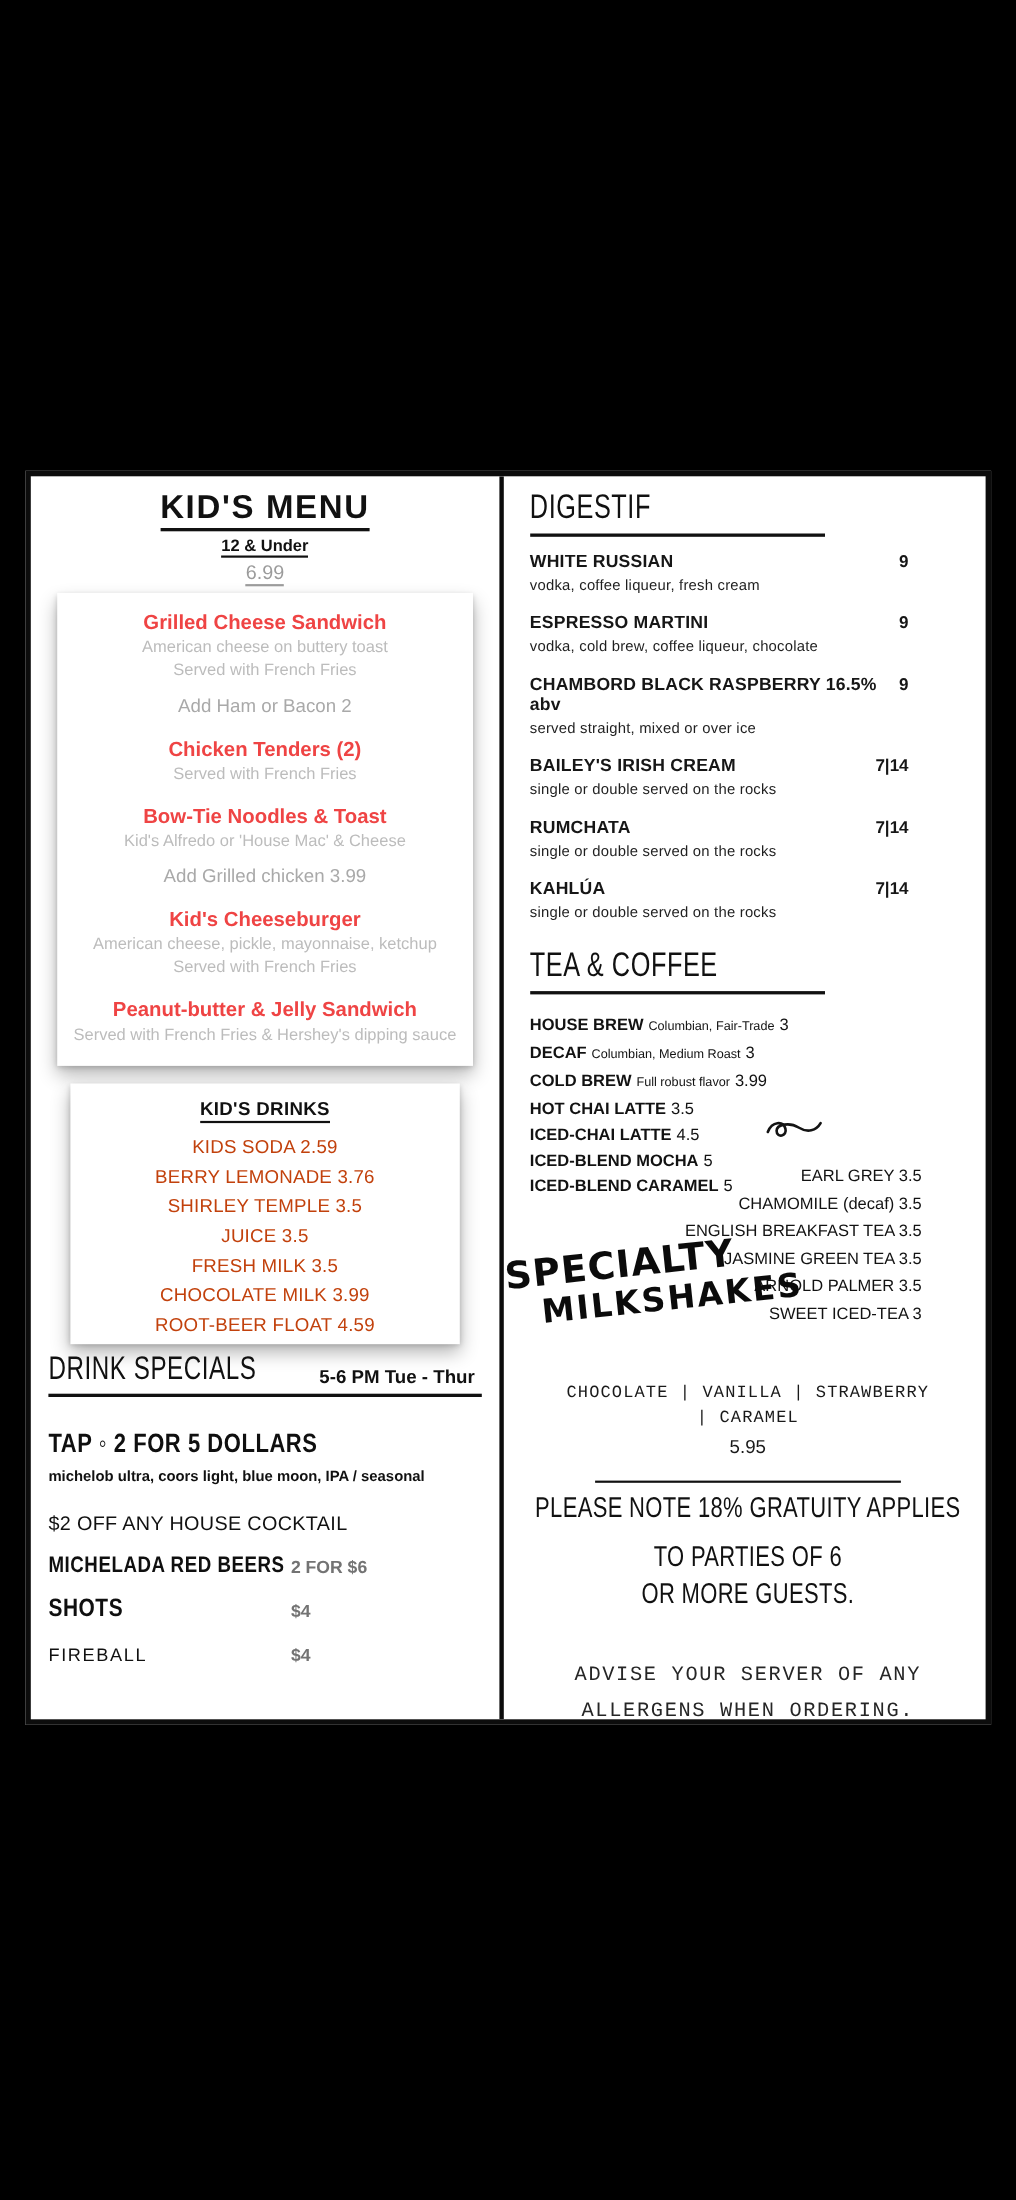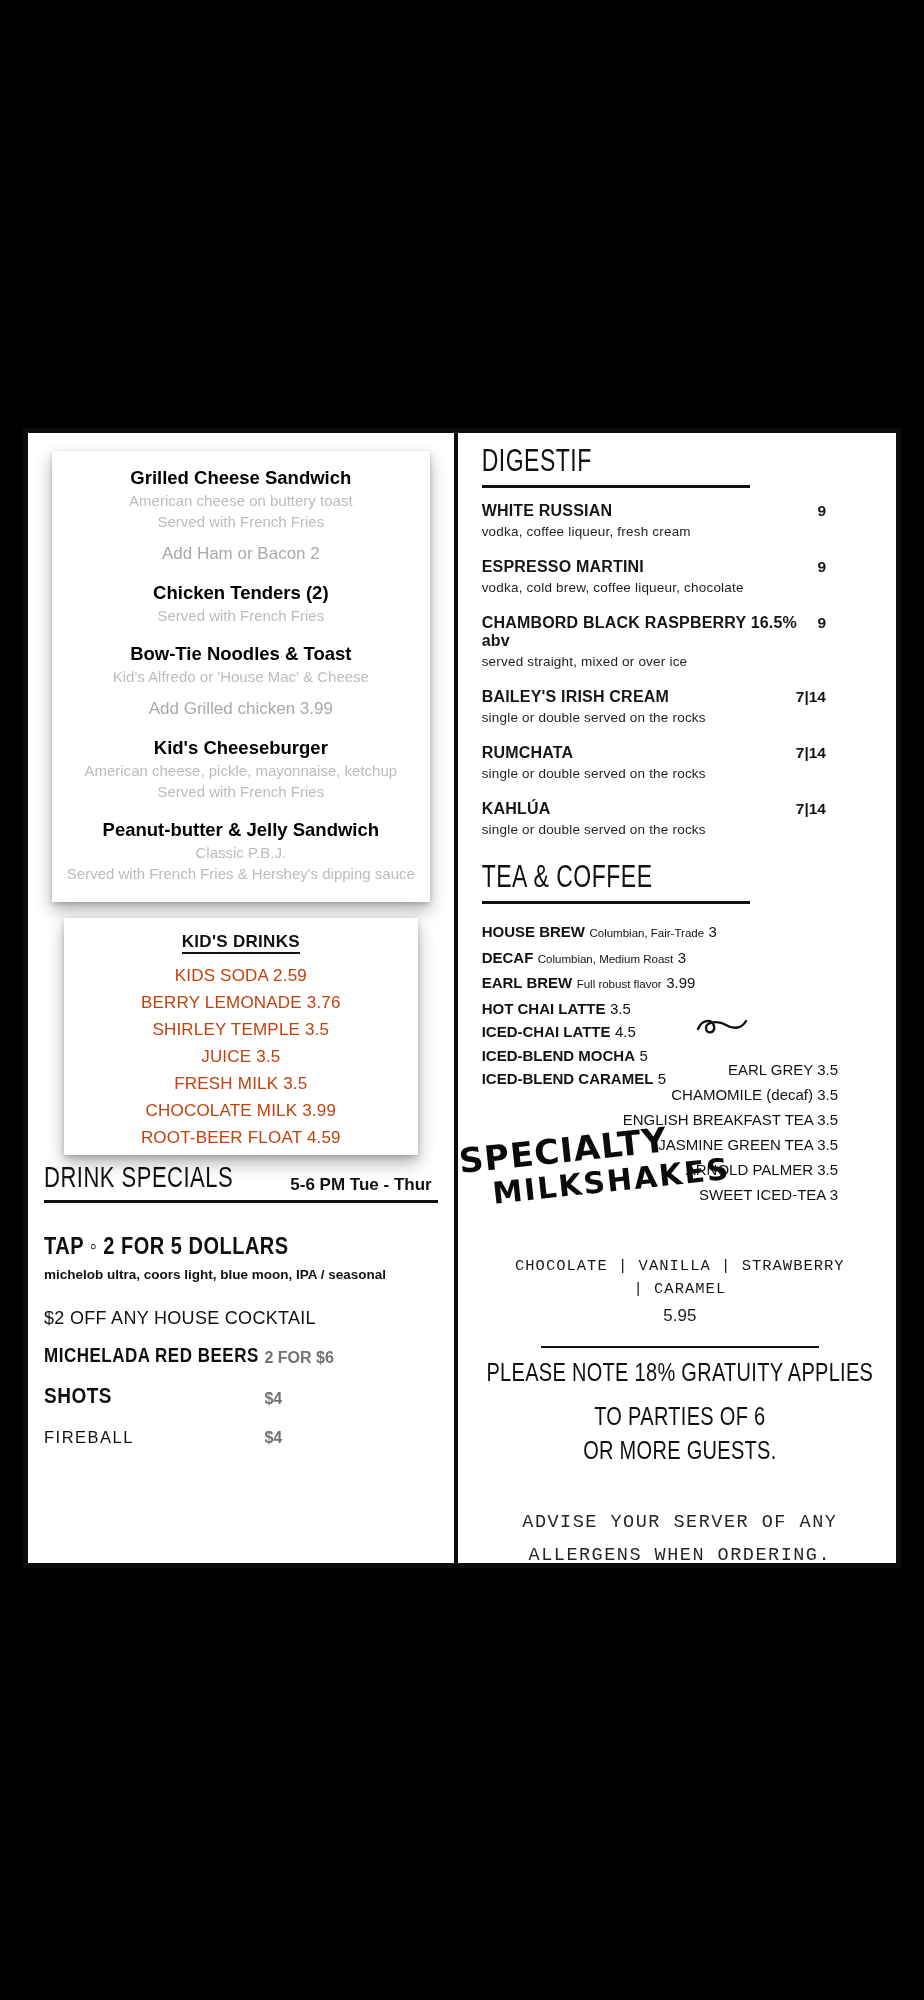--- a/index.html
+++ b/index.html
@@ -21,21 +21,21 @@
   .km-price { display:inline-block; margin-top:3px; font-size:18px; color:#9b9b9b;
               border-bottom:2px solid #9b9b9b; }
 
   .paper { background:#fff; box-shadow:0 8px 16px rgba(0,0,0,0.30), 0 2px 5px rgba(0,0,0,0.18);
            margin:6px auto 0; }
   .paper-food   { width:96%; padding:14px 6px 18px; }
   .paper-drinks { width:90%; padding:14px 6px 4px; margin-top:16px; }
 
   .food-item  { margin-top:15px; }
   .food-item:first-child { margin-top:0; }
-  .food-name  { font-size:18.5px; font-weight:700; color:#000000; line-height:25px; }
+  .food-name  { font-size:18.5px; font-weight:700; color:#ef4444; line-height:25px; }
   .food-desc  { font-size:15px; color:#bcbcbc; line-height:21px; }
   .food-addon { font-size:17px; color:#a9a9a9; line-height:22px; margin:11px 0 3px; }
 
   .kd-title { display:inline-block; font-size:17px; font-weight:700; color:#111;
               border-bottom:2px solid #111; margin-bottom:8px; letter-spacing:0.3px; }
   .kd-line  { font-size:17px; font-weight:400; color:#c2410c; line-height:27px; letter-spacing:0.2px; }
 
   .ds { text-align:left; margin-top:14px; }
   .ds-head { display:flex; align-items:flex-end; border-bottom:3px solid #111; padding-bottom:5px; }
   .cond  { display:inline-block; transform:scaleY(1.35); transform-origin:left bottom;
@@ -92,20 +92,25 @@
   .allergen { margin-top:34px; text-align:center; font-family:"Liberation Mono", monospace;
               font-size:18.5px; letter-spacing:1.5px; line-height:33px; color:#262626; }
 </style>
 </head>
 <body>
 
 <div class="stage">
   <div class="card">
 
     <div class="col col-left">
+      <div>
+        <span class="km-title">KID'S MENU</span><br>
+        <span class="km-sub">12 &amp; Under</span><br>
+        <span class="km-price">6.99</span>
+      </div>
 
       <div class="paper paper-food">
         <div class="food-item">
           <div class="food-name">Grilled Cheese Sandwich</div>
           <div class="food-desc">American cheese on buttery toast</div>
           <div class="food-desc">Served with French Fries</div>
           <div class="food-addon">Add Ham or Bacon 2</div>
         </div>
         <div class="food-item">
           <div class="food-name">Chicken Tenders (2)</div>
@@ -116,21 +121,20 @@
           <div class="food-desc">Kid's Alfredo or 'House Mac' &amp; Cheese</div>
           <div class="food-addon">Add Grilled chicken 3.99</div>
         </div>
         <div class="food-item">
           <div class="food-name">Kid's Cheeseburger</div>
           <div class="food-desc">American cheese, pickle, mayonnaise, ketchup</div>
           <div class="food-desc">Served with French Fries</div>
         </div>
         <div class="food-item">
           <div class="food-name">Peanut-butter &amp; Jelly Sandwich</div>
-          <div class="food-desc">Classic P.B.J.</div>
           <div class="food-desc">Served with French Fries &amp; Hershey's dipping sauce</div>
         </div>
       </div>
 
       <div class="paper paper-drinks">
         <div class="kd-title">KID'S DRINKS</div>
         <div class="kd-line">KIDS SODA 2.59</div>
         <div class="kd-line">BERRY LEMONADE 3.76</div>
         <div class="kd-line">SHIRLEY TEMPLE 3.5</div>
         <div class="kd-line">JUICE 3.5</div>
@@ -211,21 +215,21 @@
         <div class="dg-desc">single or double served on the rocks</div>
       </div>
 
       <div class="sec-head tc">
         <span class="cond">TEA &amp; COFFEE</span>
       </div>
 
       <div class="coffee-list">
         <div class="cf-line"><span class="cf-name">HOUSE BREW</span> <span class="cf-detail">Columbian, Fair-Trade</span> <span class="cf-price">3</span></div>
         <div class="cf-line"><span class="cf-name">DECAF</span> <span class="cf-detail">Columbian, Medium Roast</span> <span class="cf-price">3</span></div>
-        <div class="cf-line"><span class="cf-name">EARL BREW</span> <span class="cf-detail">Full robust flavor</span> <span class="cf-price">3.99</span></div>
+        <div class="cf-line"><span class="cf-name">COLD BREW</span> <span class="cf-detail">Full robust flavor</span> <span class="cf-price">3.99</span></div>
         <div class="cf-line"><span class="cf-name">HOT CHAI LATTE</span> <span class="cf-price">3.5</span></div>
         <div class="cf-line"><span class="cf-name">ICED-CHAI LATTE</span> <span class="cf-price">4.5</span></div>
         <div class="cf-line"><span class="cf-name">ICED-BLEND MOCHA</span> <span class="cf-price">5</span></div>
         <div class="cf-line"><span class="cf-name">ICED-BLEND CARAMEL</span> <span class="cf-price">5</span></div>
       </div>
 
       <span class="swirl">
         <svg width="52" height="22" viewBox="0 0 52 22">
             <path d="M2 12 C6 2, 16 2, 18 9 C20 16, 10 18, 10 11 C10 5, 22 3, 30 8 C38 13, 46 11, 50 4" fill="none" stroke="#141414" stroke-width="2.4" stroke-linecap="round"></path>
           </svg>

